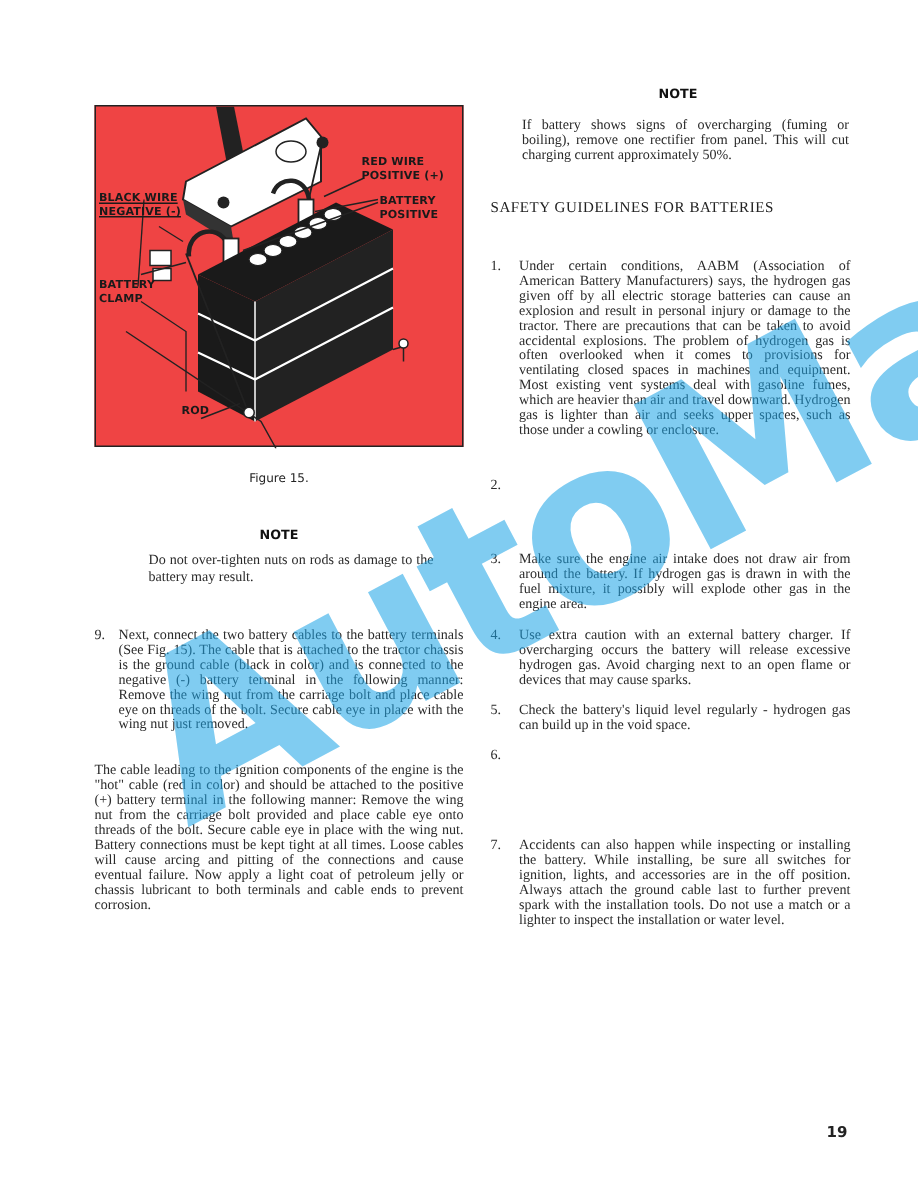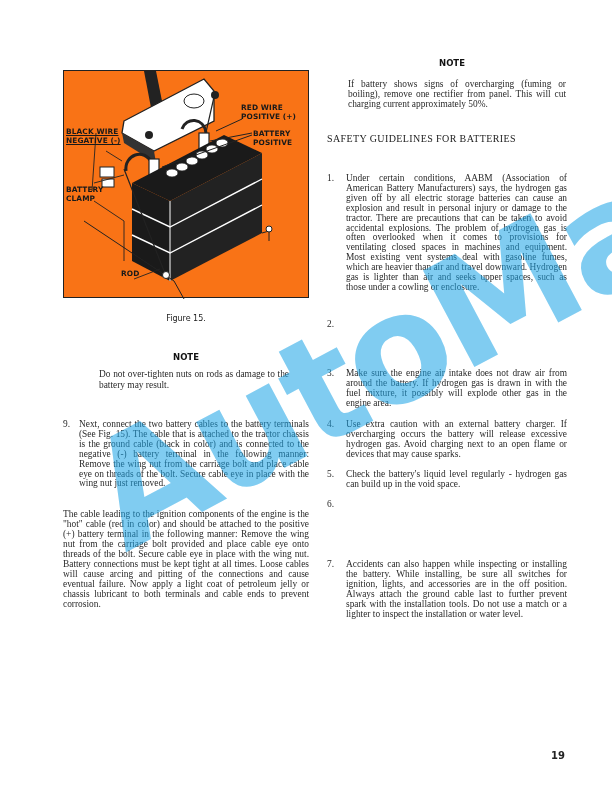--- a/index.html
+++ b/index.html
@@ -1,20 +1,20 @@
 <!DOCTYPE html>
 <html><head>
 <meta charset="utf-8">
 <style>
   html, body { margin: 0; padding: 0; background: #ffffff; }
   body { width: 612px; height: 792px; position: relative; overflow: hidden; font-family: "Liberation Serif", serif; color: #2a2a2a; }
   .page { position: absolute; left: 0; top: 0; width: 612px; height: 792px; background: #ffffff; }
 
   
-  .figure { position: absolute; left: 63px; top: 70px; width: 246px; height: 228px; border: 1.5px solid #222; box-sizing: border-box; background: #f97316; }
+  .figure { position: absolute; left: 63px; top: 70px; width: 246px; height: 228px; border: 1.5px solid #222; box-sizing: border-box; background: #ef4444; }
   .figure svg { position: absolute; left: 0; top: 0; }
   .fig-label { position: absolute; font-family: "DejaVu Sans", sans-serif; font-weight: bold; font-size: 7.4px; line-height: 9px; color: #1a1a1a; letter-spacing: 0.1px; }
   .fig-caption { position: absolute; left: 63px; top: 314px; width: 246px; text-align: center; font-family: "DejaVu Sans", sans-serif; font-size: 8px; color: #222; }
 
   .note-title { position: absolute; font-family: "DejaVu Sans", sans-serif; font-weight: bold; font-size: 8.5px; color: #111; text-align: center; }
   .note-body { position: absolute; font-size: 9.4px; line-height: 11px; text-align: justify; }
 
   .para { position: absolute; font-size: 9.4px; line-height: 10px; text-align: justify; }
   .list-item { position: absolute; font-size: 9.4px; line-height: 9.9px; }
   .list-item .num { position: absolute; left: 0; top: 0; }

